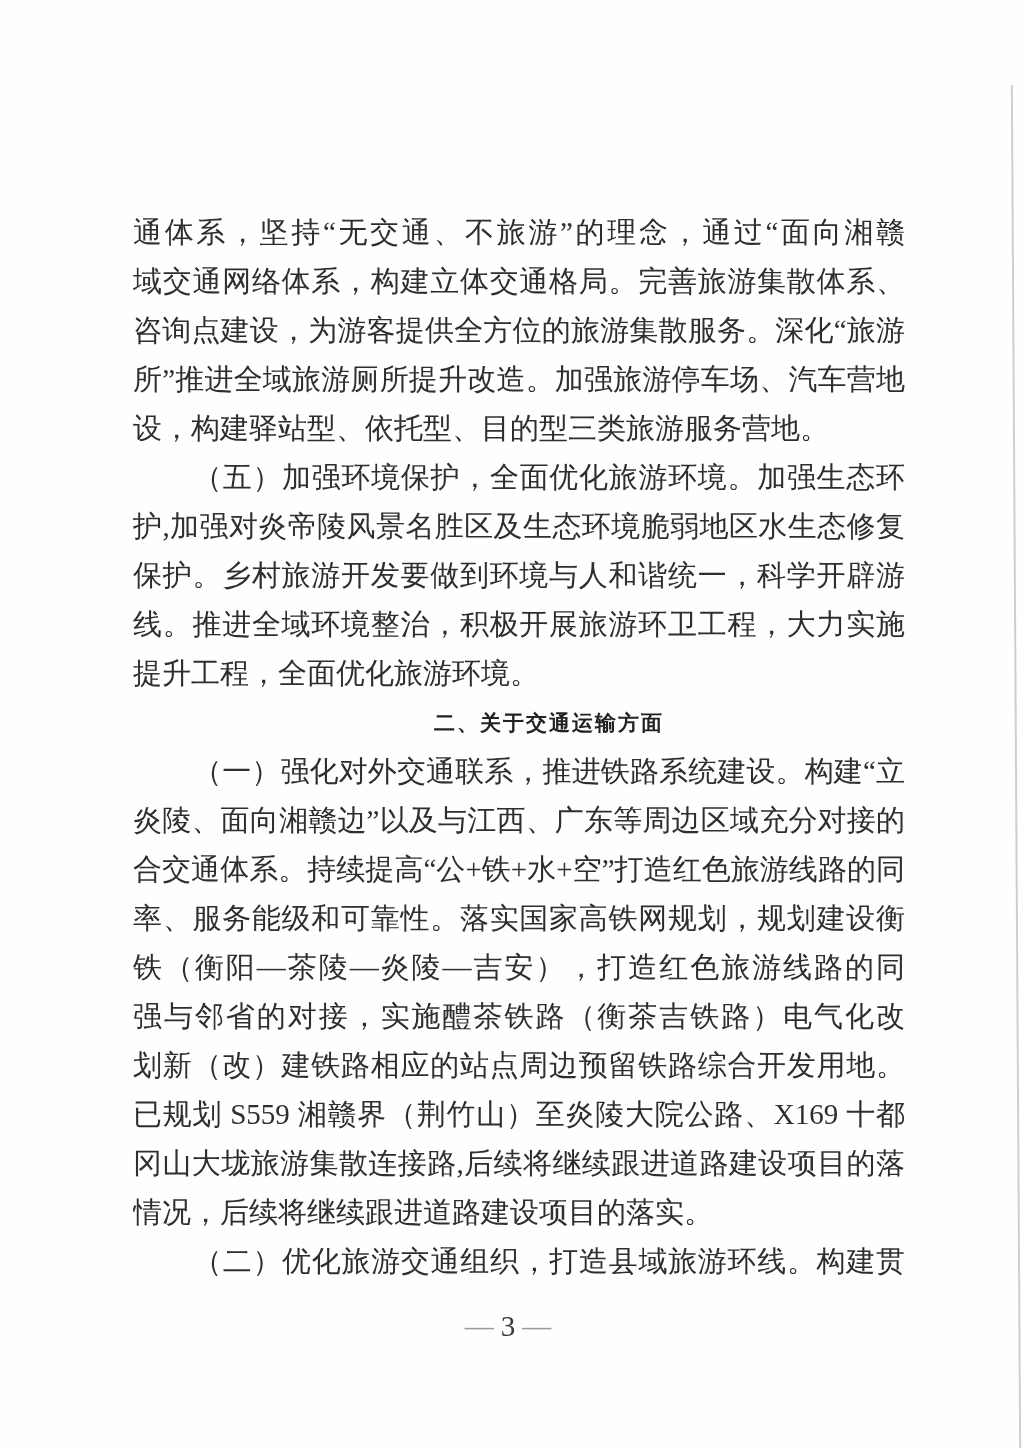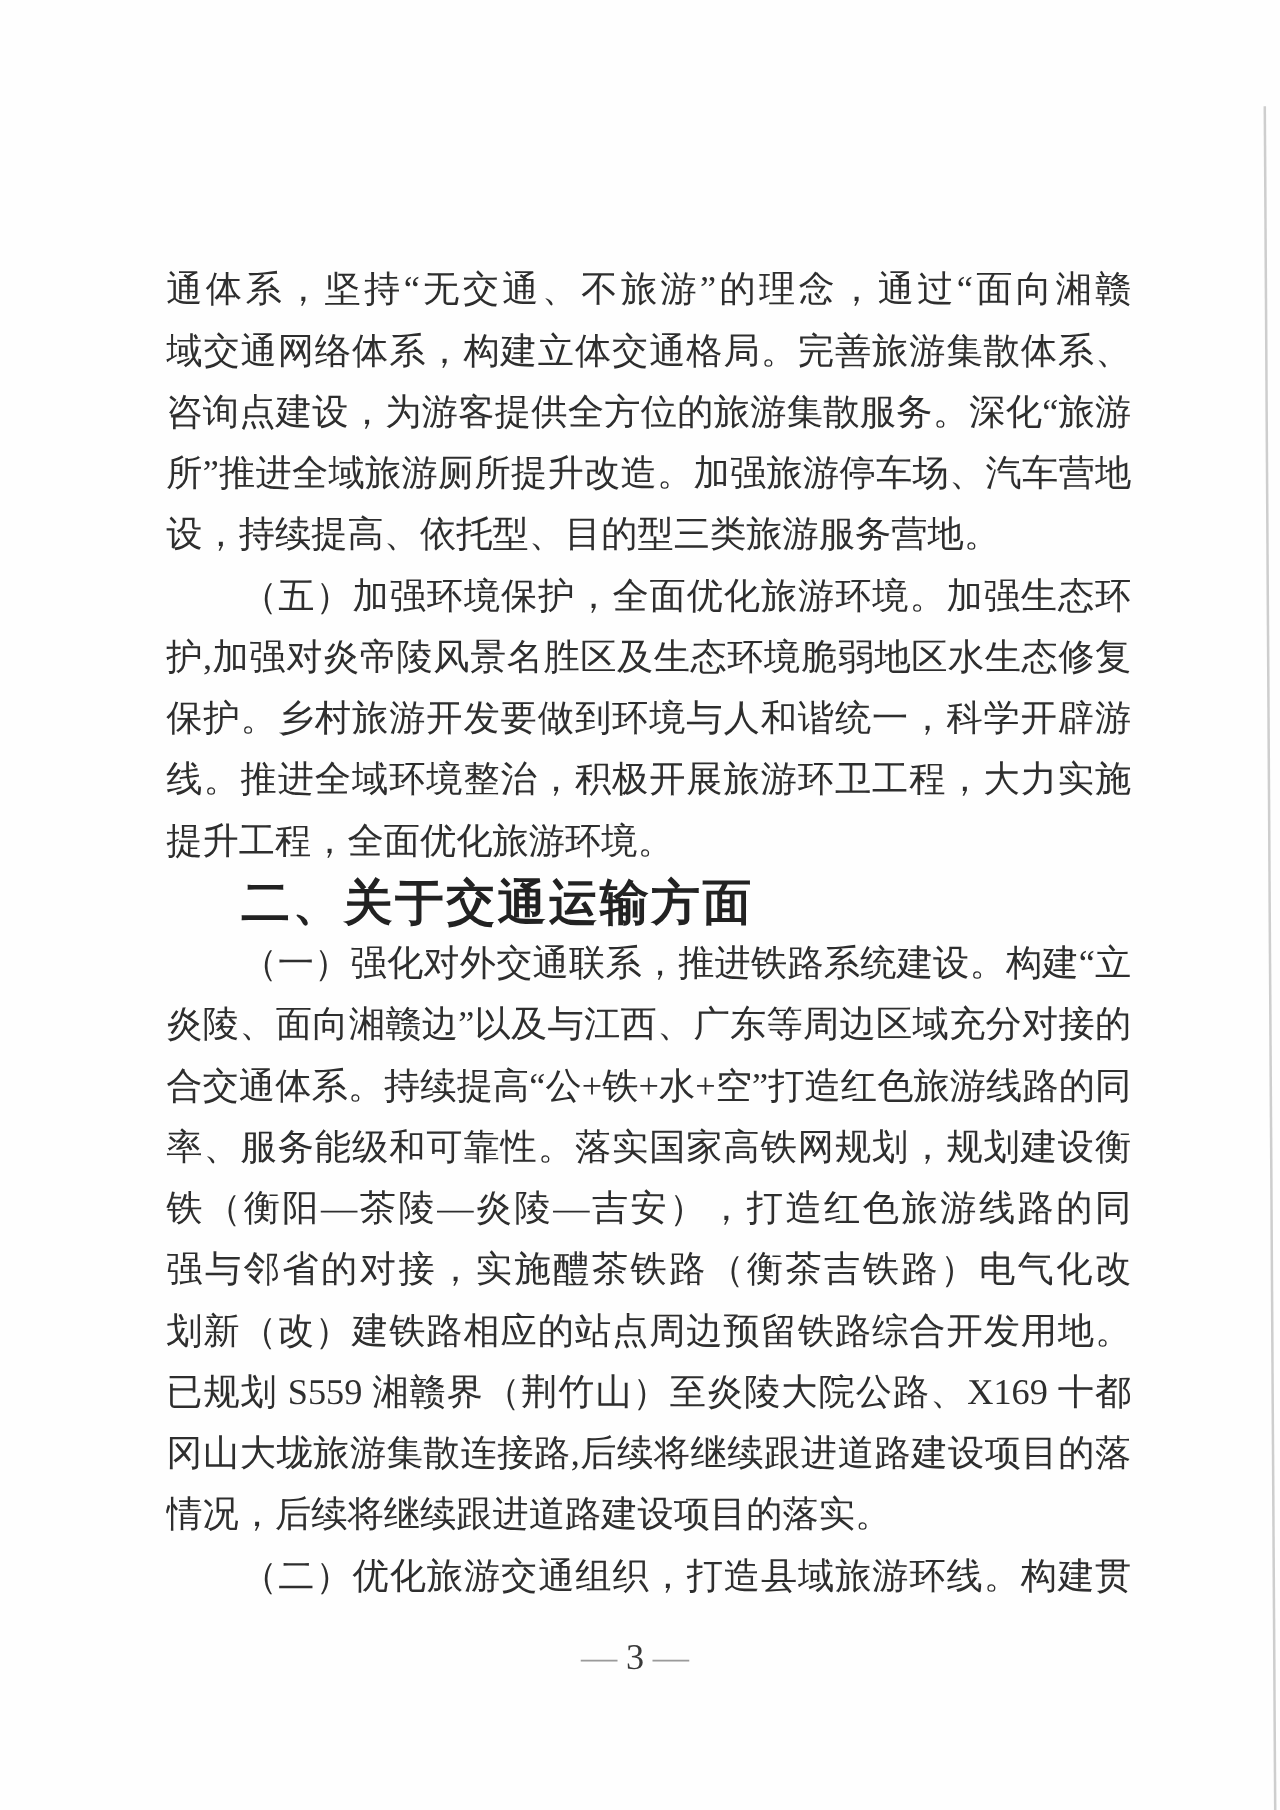--- a/index.html
+++ b/index.html
@@ -29,26 +29,27 @@
     overflow: hidden;
   }
   .j {
     text-align: justify;
     text-align-last: justify;
   }
   .ind { text-indent: 60px; }
   .heading {
     font-family: "Liberation Sans", "DejaVu Sans", sans-serif;
     font-weight: 700;
-    font-size: 39px;
+    font-size: 21px;
     line-height: 49px;
     height: 49px;
     color: #222222;
     text-indent: 60px;
     letter-spacing: 2px;
+    text-align: center;
   }
   .pagenum {
     position: absolute;
     top: 1306px; left: 0;
     width: 1016px;
     text-align: center;
     font-size: 29px;
     line-height: 40px;
     color: #333333;
   }
@@ -72,21 +73,21 @@
 
 <div class="page">
 
   <div class="textblock">
 
     <div>
       <div class="ln j">通体系，坚持“无交通、不旅游”的理念，通过“面向湘赣边”全</div>
       <div class="ln j">域交通网络体系，构建立体交通格局。完善旅游集散体系、旅游</div>
       <div class="ln j">咨询点建设，为游客提供全方位的旅游集散服务。深化“旅游厕</div>
       <div class="ln j">所”推进全域旅游厕所提升改造。加强旅游停车场、汽车营地建</div>
-      <div class="ln">设，持续提高、依托型、目的型三类旅游服务营地。</div>
+      <div class="ln">设，构建驿站型、依托型、目的型三类旅游服务营地。</div>
     </div>
 
     <div>
       <div class="ln j ind">（五）加强环境保护，全面优化旅游环境。加强生态环境保</div>
       <div class="ln j">护,加强对炎帝陵风景名胜区及生态环境脆弱地区水生态修复与</div>
       <div class="ln j">保护。乡村旅游开发要做到环境与人和谐统一，科学开辟游览路</div>
       <div class="ln j">线。推进全域环境整治，积极开展旅游环卫工程，大力实施景观</div>
       <div class="ln">提升工程，全面优化旅游环境。</div>
     </div>
 

